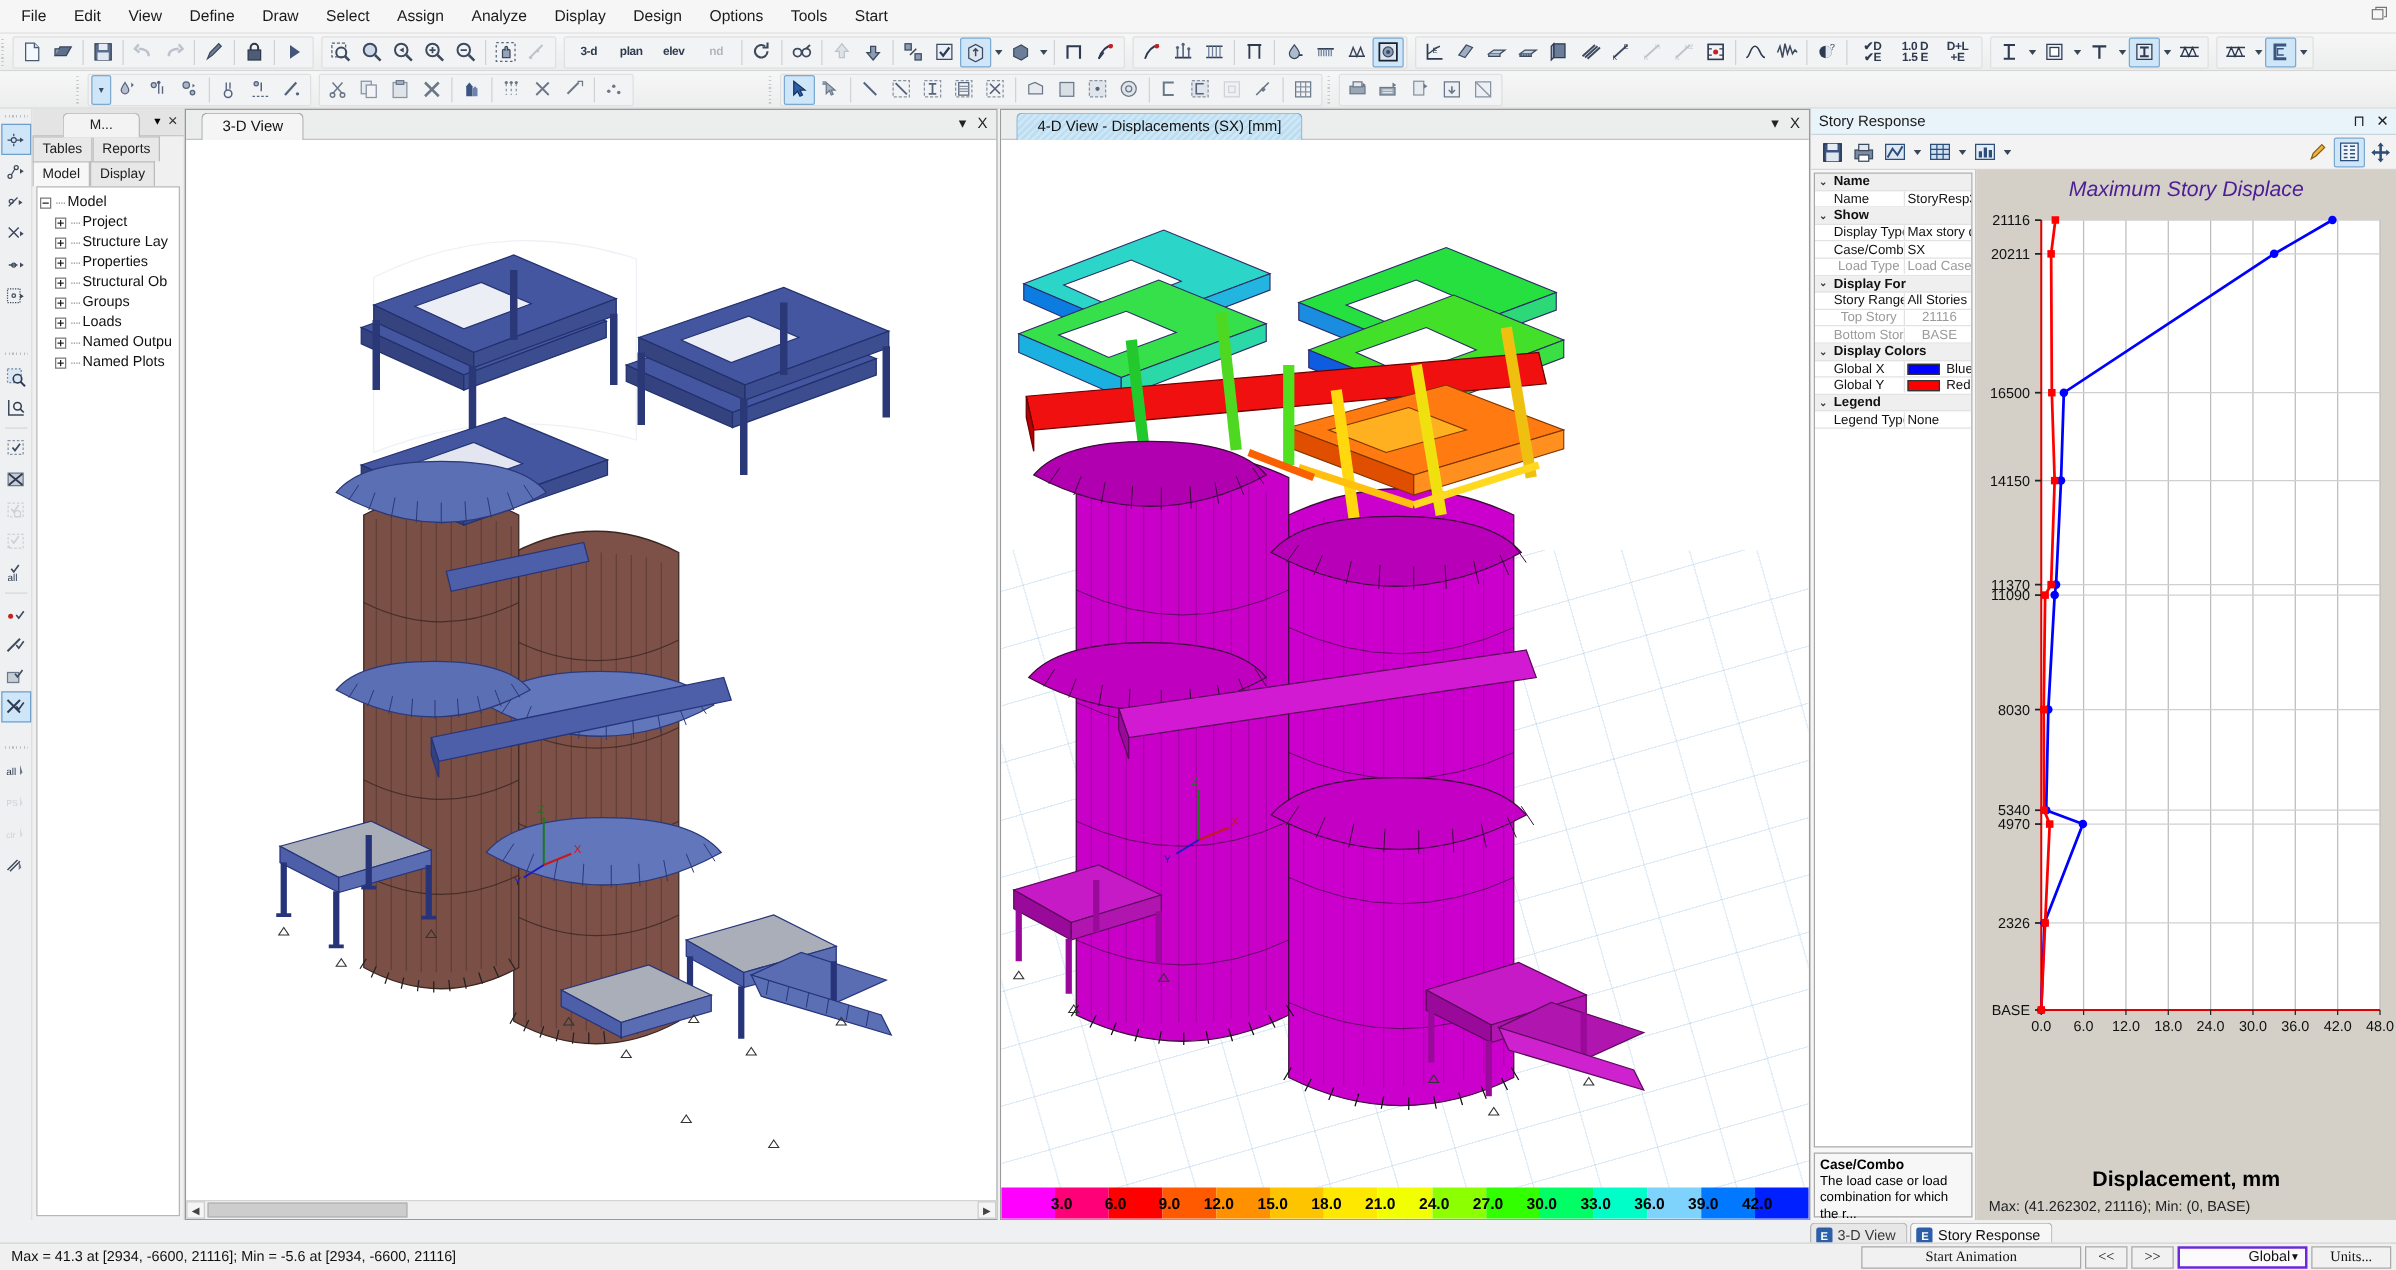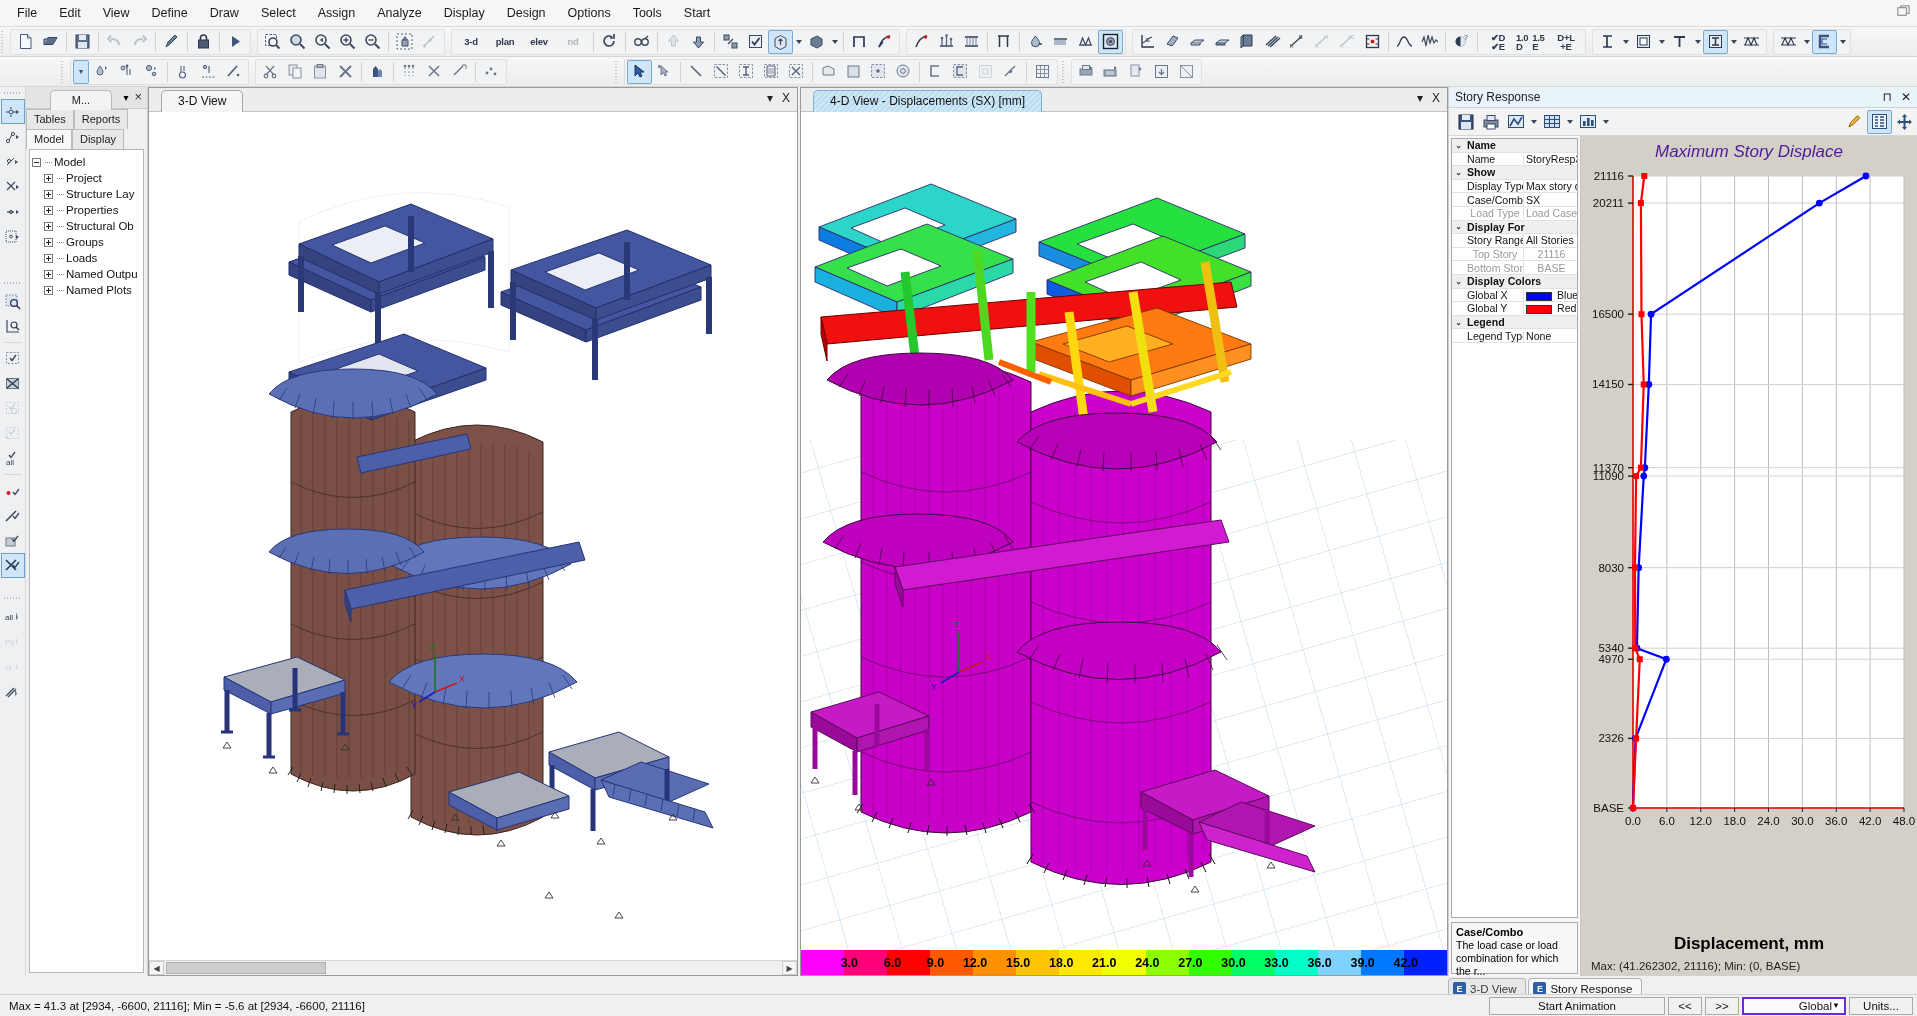--- a/index.html
+++ b/index.html
@@ -188,21 +188,21 @@
     display:flex; align-items:center; justify-content:center; border-radius:2px;
     font-weight:bold; }
 
   
   .statusbar { position:absolute; left:0; bottom:0; width:1917px; height:22px;
     background:#f0f0f0; border-top:1px solid #d2d2d2; display:flex; align-items:center; }
   .status-text { font-size:11.5px; color:#111; padding-left:9px; }
   .sb-right { position:absolute; right:4px; display:flex; align-items:center; gap:3px; }
   .sb-btn { height:18px; border:1px solid #a9a9a9; background:#f1f1f1;
     font-size:11.5px; display:flex; align-items:center; justify-content:center;
-    padding:0 8px; color:#111; }
+    padding:0 8px; color:#111;font-family:Liberation Serif, serif; }
   .sb-sel { height:18px; border:2px solid #6d28d9; background:#fbfbfb;
     font-size:11.5px; display:flex; align-items:center; padding:0 4px 0 6px;
     width:104px; justify-content:flex-end; color:#111; }
 
   
   .hscroll { position:absolute; left:0; bottom:0; height:15px; width:100%;
     background:#f0f0f0; border-top:1px solid #d4d4d4; display:flex; align-items:center; }
   .hs-arrow { width:15px; height:14px; display:flex; align-items:center; justify-content:center;
     font-size:8px; color:#444; border:1px solid #ccc; background:#f5f5f5; }
   .hs-thumb { height:12px; background:#cdcdcd; border:1px solid #b0b0b0; }
@@ -549,21 +549,21 @@
             <circle cx="7.5" cy="8.5" r="5" fill="#2d3a50"></circle>
             <path d="M7.5 3.5a5 5 0 0 1 0 10z" fill="#dfe6f0"></path>
             <text x="11" y="7" font-size="7" fill="#2d3a50">?</text>
           </svg>
         </div>
       <div class="tsep"></div>
       <div class="tbtn wide txt" style="flex-direction:column;line-height:9px">
         <span>✔D</span>
           <span>✔E</span>
       </div>
-      <div class="tbtn wide txt" style="flex-direction:row;line-height:9px">
+      <div class="tbtn wide txt" style="flex-direction:column;line-height:9px">
         <span>1.0 D</span>
           <span>1.5 E</span>
       </div>
       <div class="tbtn wide txt" style="flex-direction:column;line-height:9px">
         <span>D+L</span>
           <span>+E</span>
       </div>
     </div>
     <div class="tgroup">
       <div class="tbtn">

